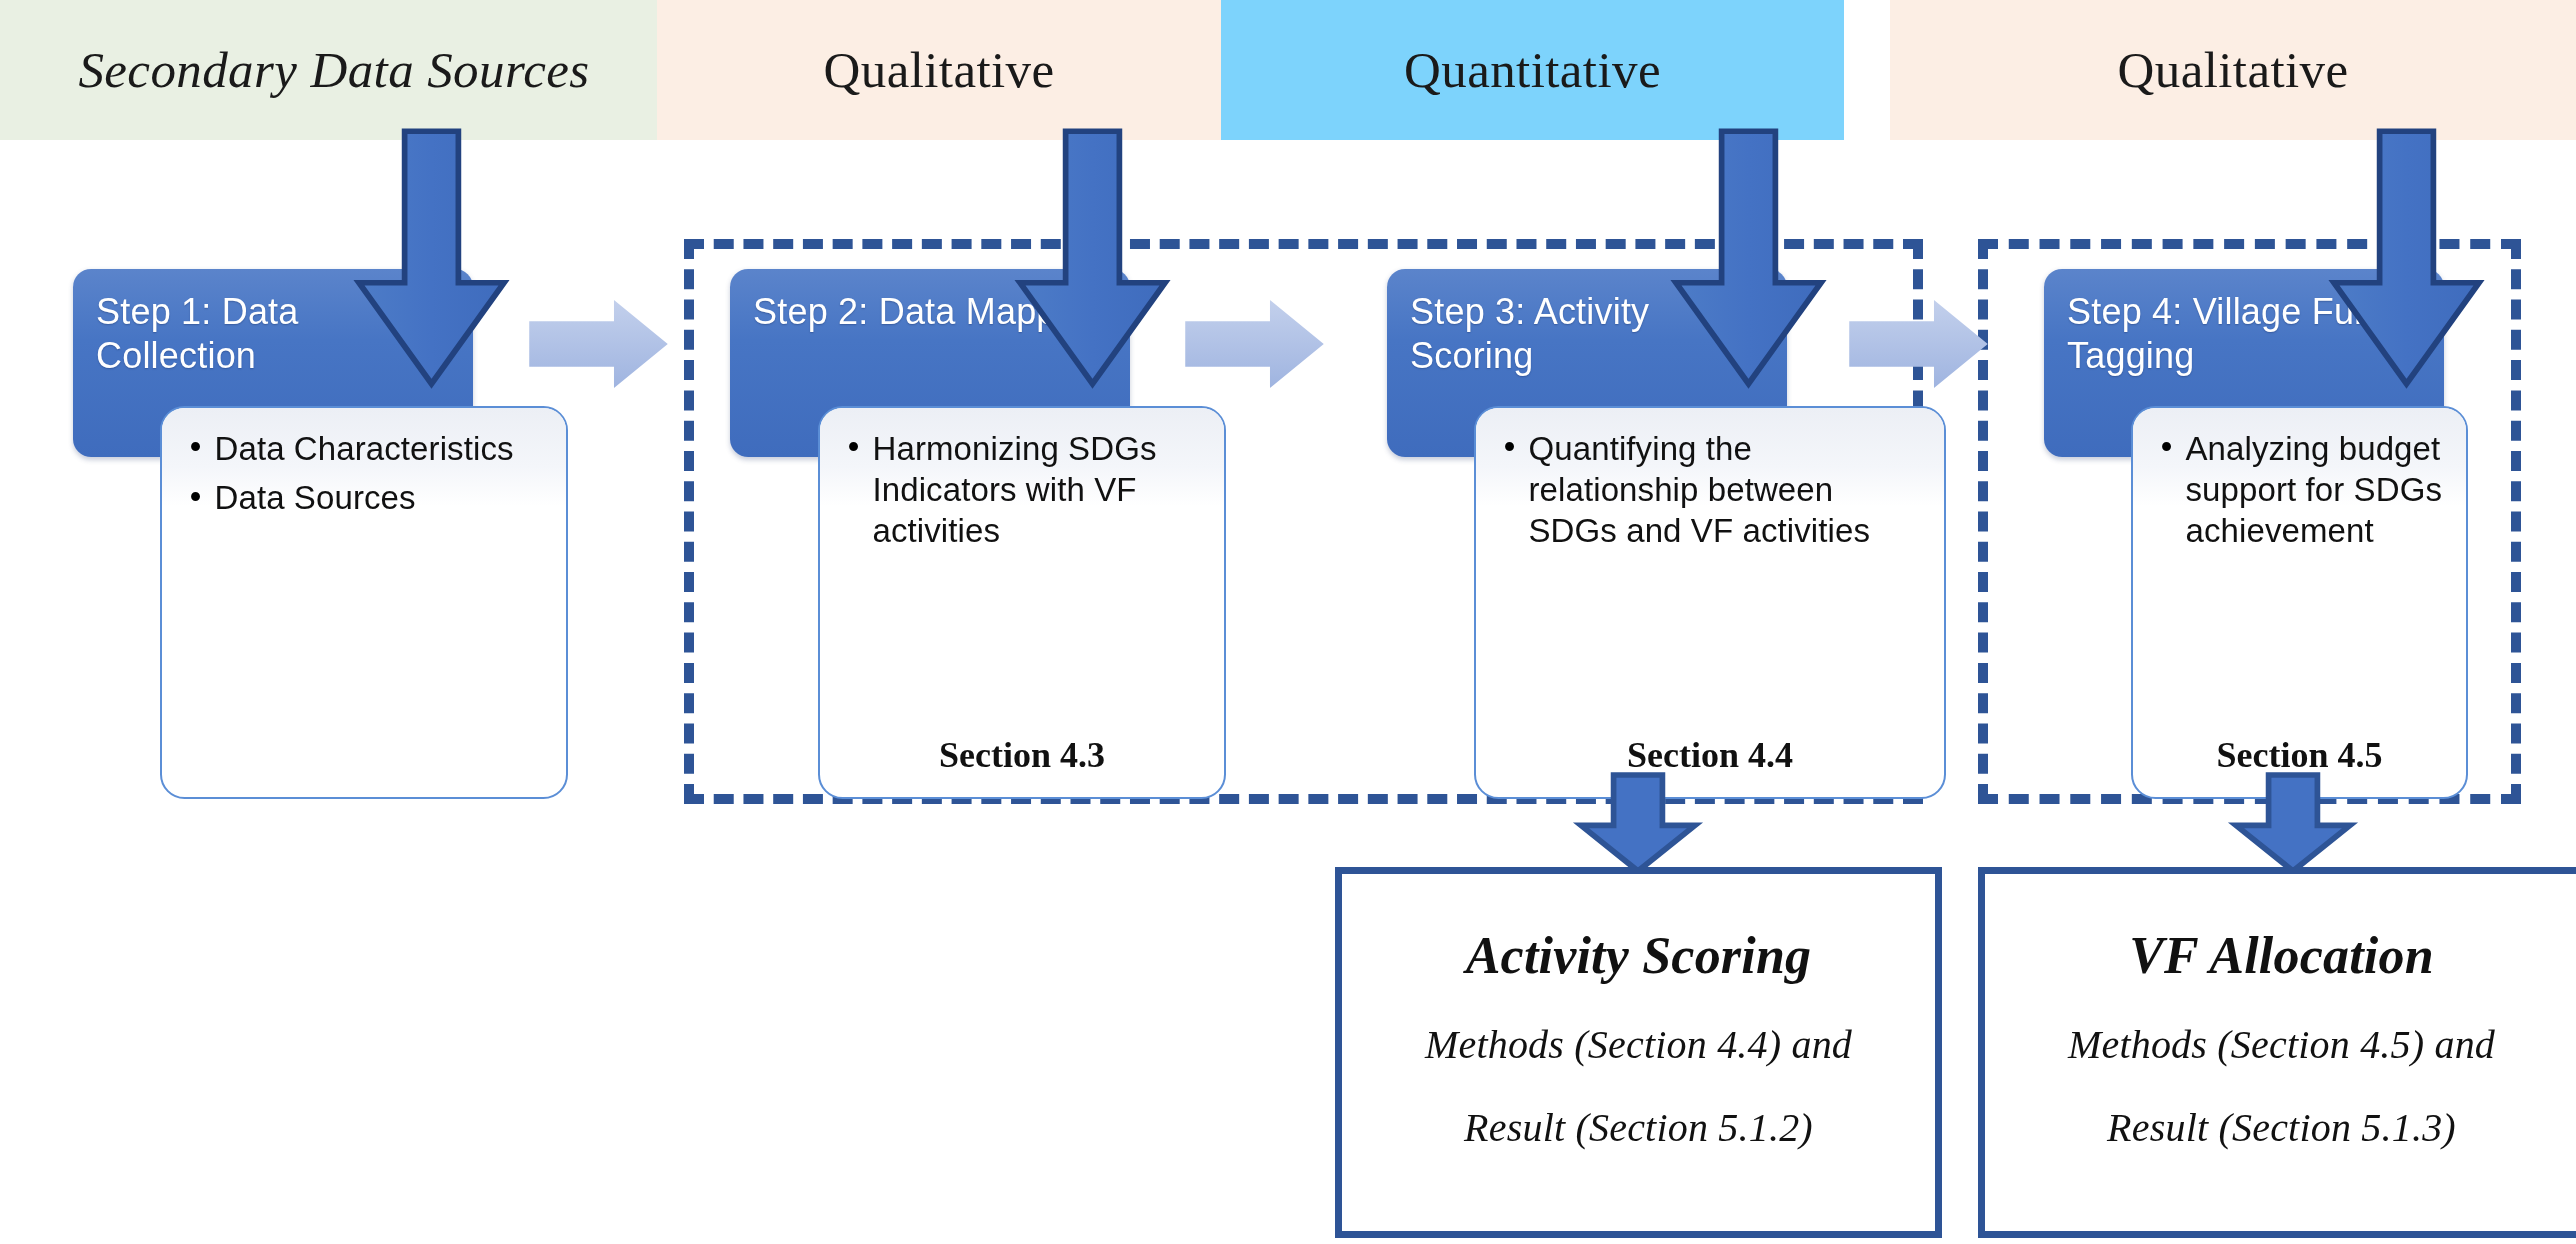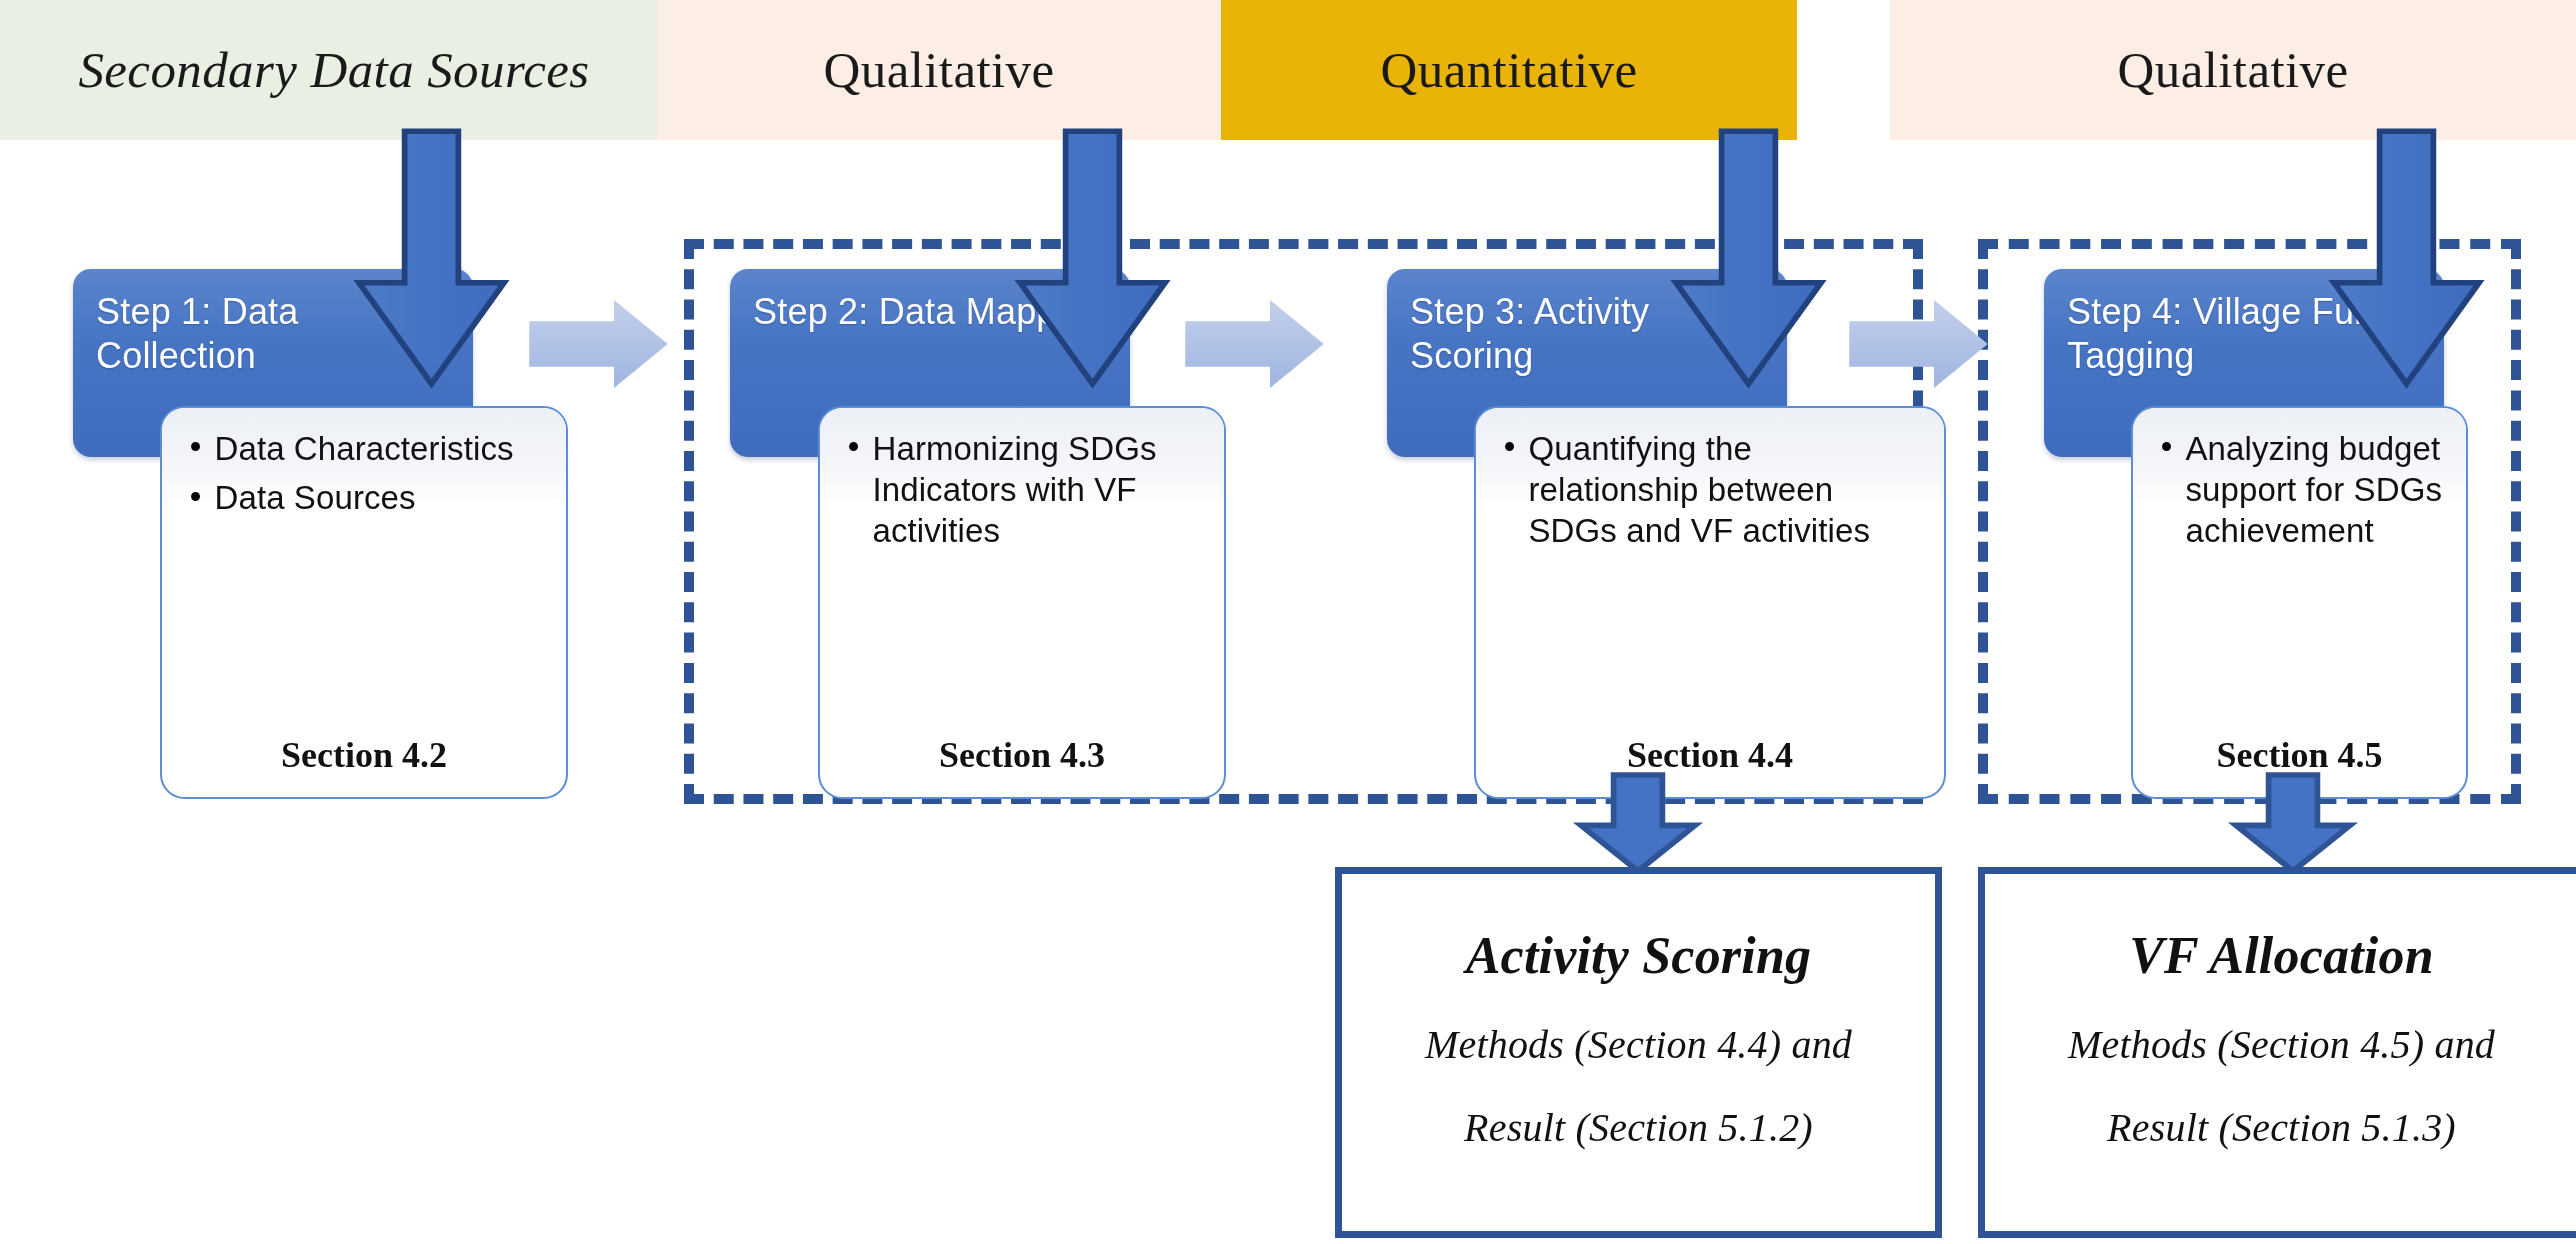--- a/index.html
+++ b/index.html
@@ -51,21 +51,21 @@
 <body>
 
 <div id="stage">
 
   <div class="band" style="left:0px;width:668px;background:#e9f0e3;">
     <span class="band-label ital">Secondary Data Sources</span>
   </div>
   <div class="band" style="left:657px;width:564px;background:#fceee4;">
     <span class="band-label">Qualitative</span>
   </div>
-  <div class="band" style="left:1221px;width:576px;background:#eab308;justify-content:center;">
+  <div class="band" style="left:1221px;width:623px;background:#7dd3fc;justify-content:center;">
     <span class="band-label">Quantitative</span>
   </div>
   <div class="band" style="left:1890px;width:686px;background:#fceee4;">
     <span class="band-label">Qualitative</span>
   </div>
 
   <div class="dashframe" style="left:684px;top:239px;width:1239px;height:565px;"></div>
   <div class="dashframe" style="left:1978px;top:239px;width:543px;height:565px;"></div>
 
   <div class="rightarrow" style="left:529px;top:300px;">
@@ -105,21 +105,20 @@
   <div class="stepbox" style="left:73px;top:269px;width:400px;height:188px;">
     <div class="stepbox-title">Step 1: Data Collection</div>
   </div>
   <div class="card" style="left:160px;top:406px;width:408px;height:393px;">
     <div class="card-inner">
       <ul class="bullets">
         <li>Data Characteristics</li>
         <li>Data Sources</li>
       </ul>
     </div>
-    <div class="card-section">Section 4.2</div>
   </div>
 
   <div class="stepbox" style="left:730px;top:269px;width:400px;height:188px;">
     <div class="stepbox-title">Step 2: Data Mapping</div>
   </div>
   <div class="card" style="left:818px;top:406px;width:408px;height:393px;">
     <div class="card-inner">
       <ul class="bullets">
         <li>Harmonizing SDGs Indicators with VF activities</li>
       </ul>

